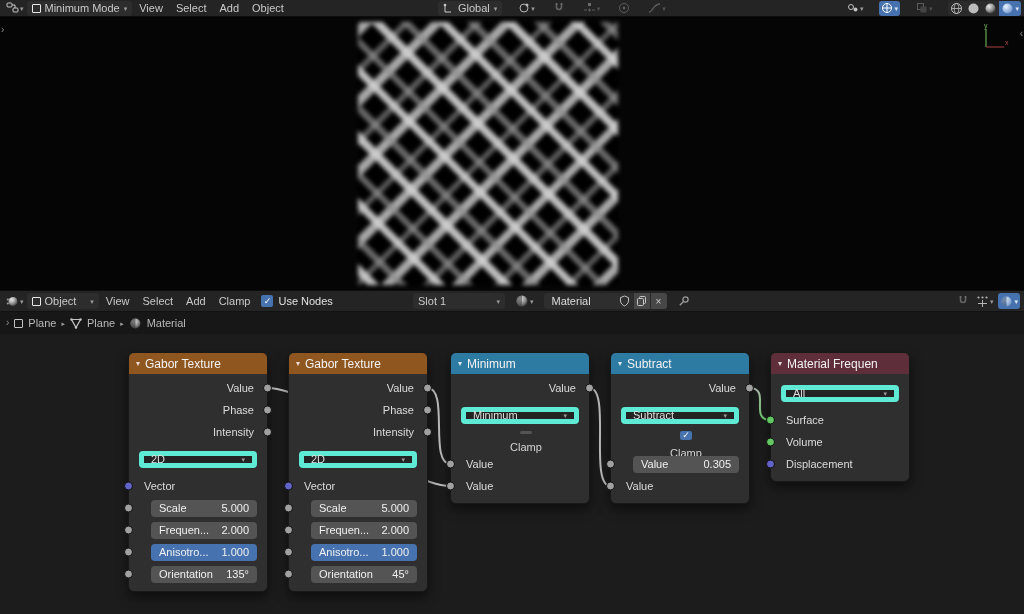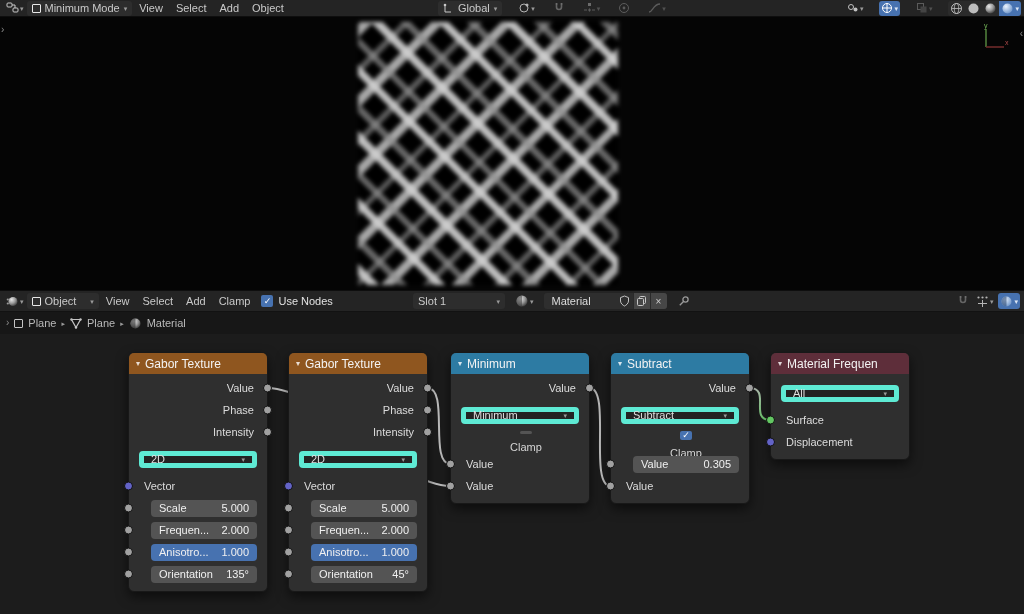--- a/index.html
+++ b/index.html
@@ -511,20 +511,24 @@
               <div class="dd">
                 <span>All</span>
                 <span class="chev">▾</span>
               </div>
             </div>
             <div class="row input">
               <span class="sock left shader"></span>
               <span>Surface</span>
             </div>
             <div class="row input">
+              <span class="sock left shader"></span>
+              <span>Volume</span>
+            </div>
+            <div class="row input">
               <span class="sock left vector"></span>
               <span>Displacement</span>
             </div>
           </div>
         </div>
       </div>
   </div>
 
 </div>
 

